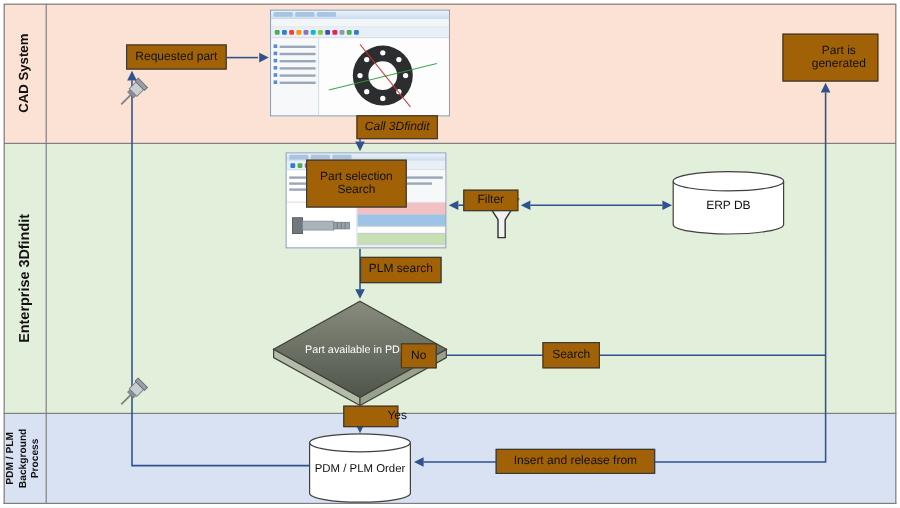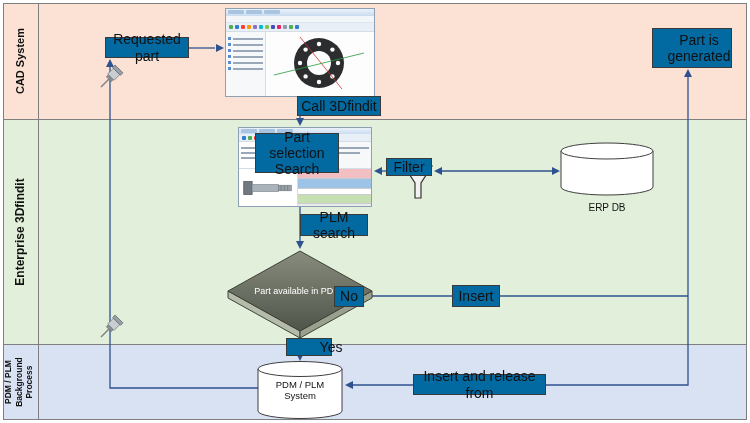--- a/index.html
+++ b/index.html
@@ -8,23 +8,23 @@
   .lane{position:absolute;left:3px;width:744px;box-sizing:border-box;}
   #lane-cad{top:3px;height:117px;background:#fbe2d5;border:1px solid #7f7f7f;}
   #lane-efindit{top:120px;height:225px;background:#e2efda;border:1px solid #7f7f7f;border-top:none;}
   #lane-pdm{top:345px;height:75px;background:#d9e2f3;border:1px solid #7f7f7f;border-top:none;}
   #label-divider{position:absolute;left:38px;top:3px;width:1px;height:417px;background:#7f7f7f;}
   .lane-label{position:absolute;text-align:center;font-weight:bold;color:#111;transform:rotate(-90deg);}
   #lbl-cad{left:-34px;top:54px;width:110px;height:14px;font-size:11px;}
   #lbl-efindit{left:-80px;top:225px;width:200px;height:14px;font-size:12px;}
   #lbl-pdm{left:-16px;top:365px;width:72px;height:34px;font-size:8.5px;line-height:1.25;}
   .overlay{position:absolute;left:0;top:0;pointer-events:none;}
-  .node{position:absolute;background:#0369a1;border:1px solid #3a3a3a;box-sizing:border-box;
+  .node{position:absolute;background:#a16207;border:1px solid #3a3a3a;box-sizing:border-box;
         display:flex;align-items:center;justify-content:center;text-align:center;
-        font-size:14px;line-height:1.15;color:#111;}
+        font-size:10px;line-height:1.15;color:#111;}
   .plain-label{position:absolute;box-sizing:border-box;display:flex;align-items:center;justify-content:center;
         text-align:center;font-size:9.5px;line-height:1.15;color:#111;}
   
   .mini{position:absolute;background:#f4f6f8;border:1px solid #8ea0b4;box-sizing:border-box;display:flex;flex-direction:column;}
   .mw-title{height:7px;background:linear-gradient(#eaf2fb,#c9dcef);display:flex;gap:2px;padding:1px 2px;box-sizing:border-box;}
   .mw-tab{width:16px;height:4px;background:#a9c4e0;border-radius:1px;}
   .mw-menu{height:6px;background:#f3f6f9;border-bottom:1px solid #dde4ec;}
   .mw-toolbar{display:flex;align-items:center;gap:2px;padding:0 3px;background:#e9eff6;border-bottom:1px solid #d5dde6;height:9px;box-sizing:border-box;}
   .ico{width:4px;height:4px;border-radius:1px;flex:0 0 auto;}
   .mw-body{flex:1;display:flex;min-height:0;}
@@ -225,26 +225,26 @@
         <div class="fin-row" style="height:9px;background:#f2bfc3;"></div>
         <div class="fin-row" style="height:9px;background:#9dc3e6;"></div>
         <div class="fin-row" style="height:5px;background:#ffffff;"></div>
         <div class="fin-row" style="height:8px;background:#c6e0b4;"></div>
         <div class="fin-row" style="flex:1;background:#ececec;border-bottom:none;"></div>
       </div>
     </div>
   </div>
 
   <div class="node" style="left:105px;top:37px;width:84px;height:21px;">Requested part</div>
-  <div class="node" style="left:297px;top:96px;width:84px;height:20px;">Call 3Dfindit</div>
+  <div class="node" style="left:297px;top:96px;width:68px;height:20px;font-style:italic;">Call 3Dfindit</div>
   <div class="node" style="left:652px;top:28px;width:80px;height:40px;padding-left:14px;">Part is generated</div>
   <div class="node" style="left:255px;top:133px;width:84px;height:40px;">Part selection Search</div>
   <div class="node" style="left:386px;top:158px;width:46px;height:18px;">Filter</div>
-  <div class="plain-label" style="left:565px;top:162px;width:84px;height:20px;font-size:10px;margin-top:36px;">ERP DB</div>
+  <div class="plain-label" style="left:565px;top:162px;width:84px;height:20px;font-size:10px;">ERP DB</div>
   <div class="node" style="left:300px;top:214px;width:68px;height:22px;">PLM search</div>
   <div class="plain-label" style="left:240px;top:272px;width:120px;height:38px;color:#fff;font-size:9px;">Part available in PDM?</div>
   <div class="node" style="left:334px;top:286px;width:30px;height:21px;">No</div>
-  <div class="node" style="left:452px;top:285px;width:48px;height:22px;">Insert</div>
+  <div class="node" style="left:452px;top:285px;width:48px;height:22px;">Search</div>
   <div class="node" style="left:286px;top:338px;width:32px;height:18px;padding-left:44px;">Yes</div>
-  <div class="plain-label" style="left:262px;top:376px;width:76px;height:30px;">PDM / PLM System</div>
+  <div class="plain-label" style="left:262px;top:376px;width:76px;height:30px;">PDM / PLM Order</div>
   <div class="node" style="left:413px;top:374px;width:133px;height:21px;">Insert and release from</div>
 
 </div>
 
 </body></html>

